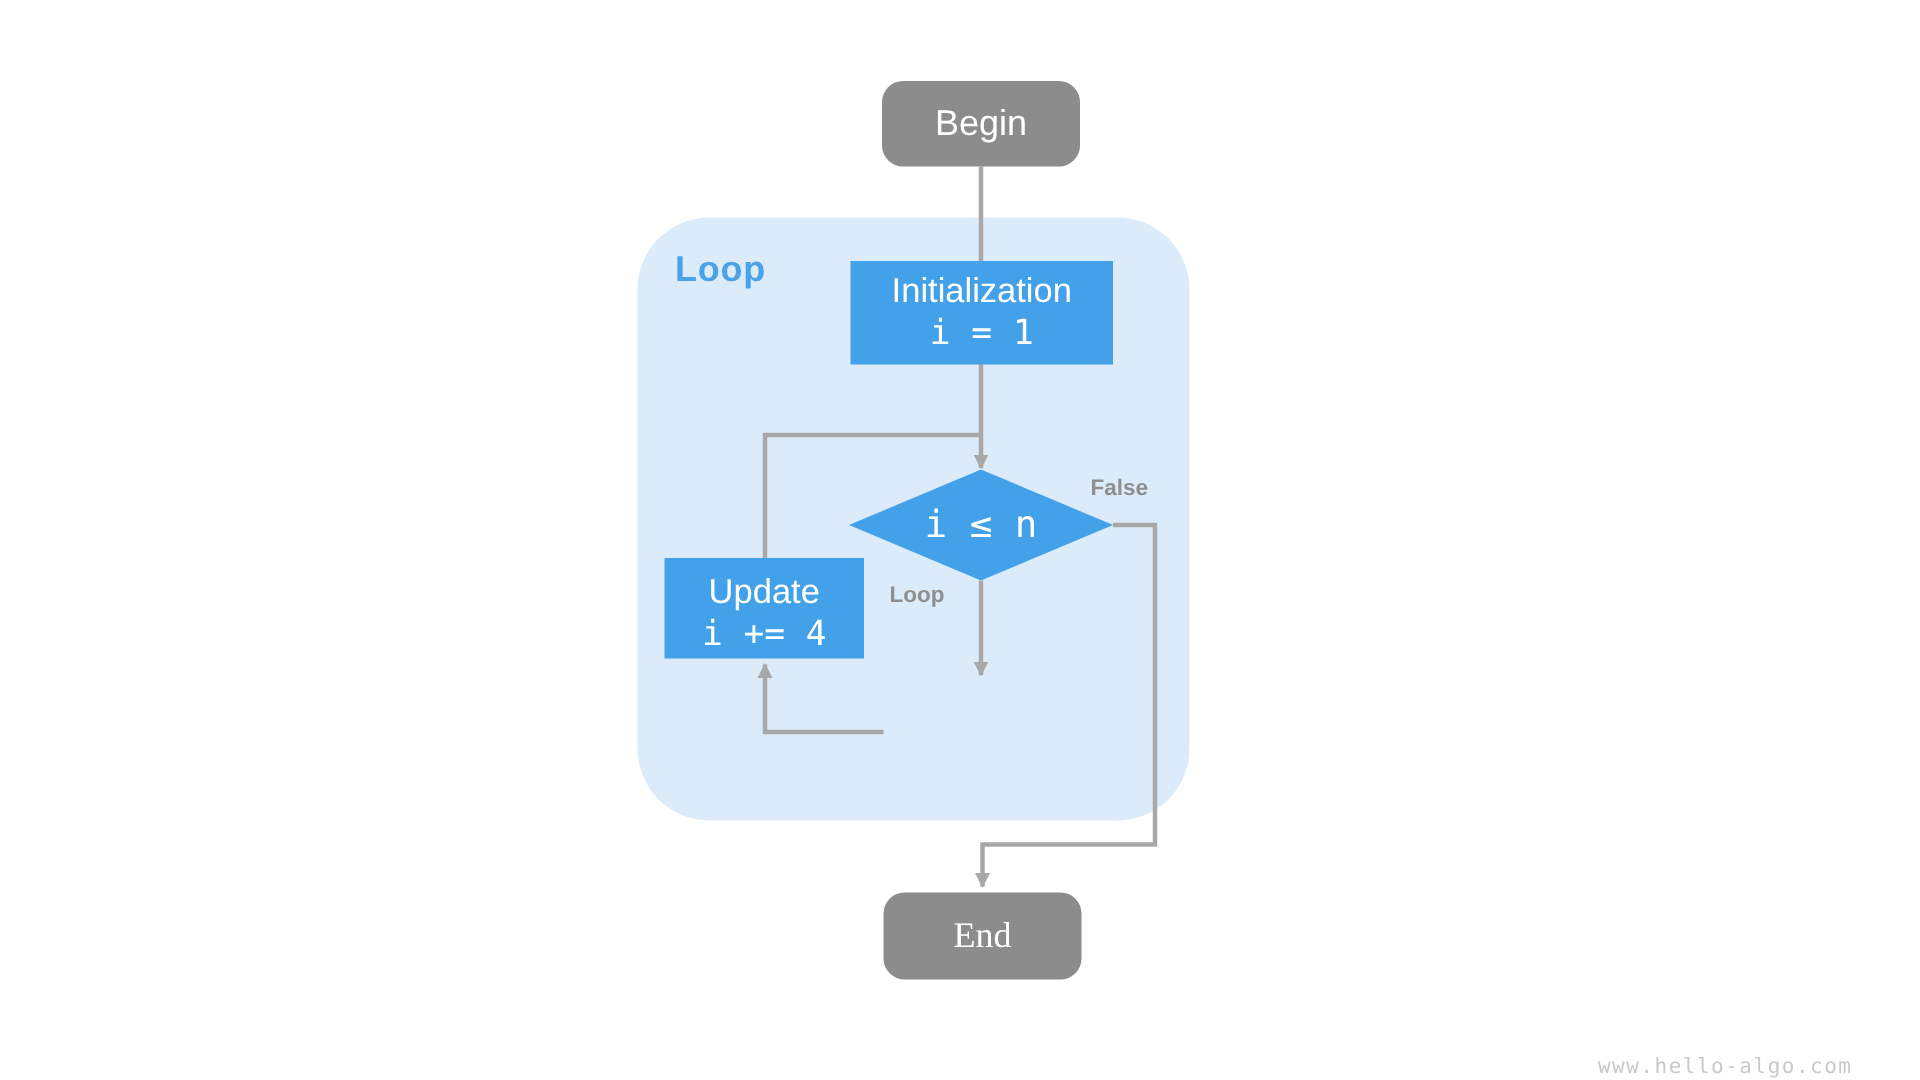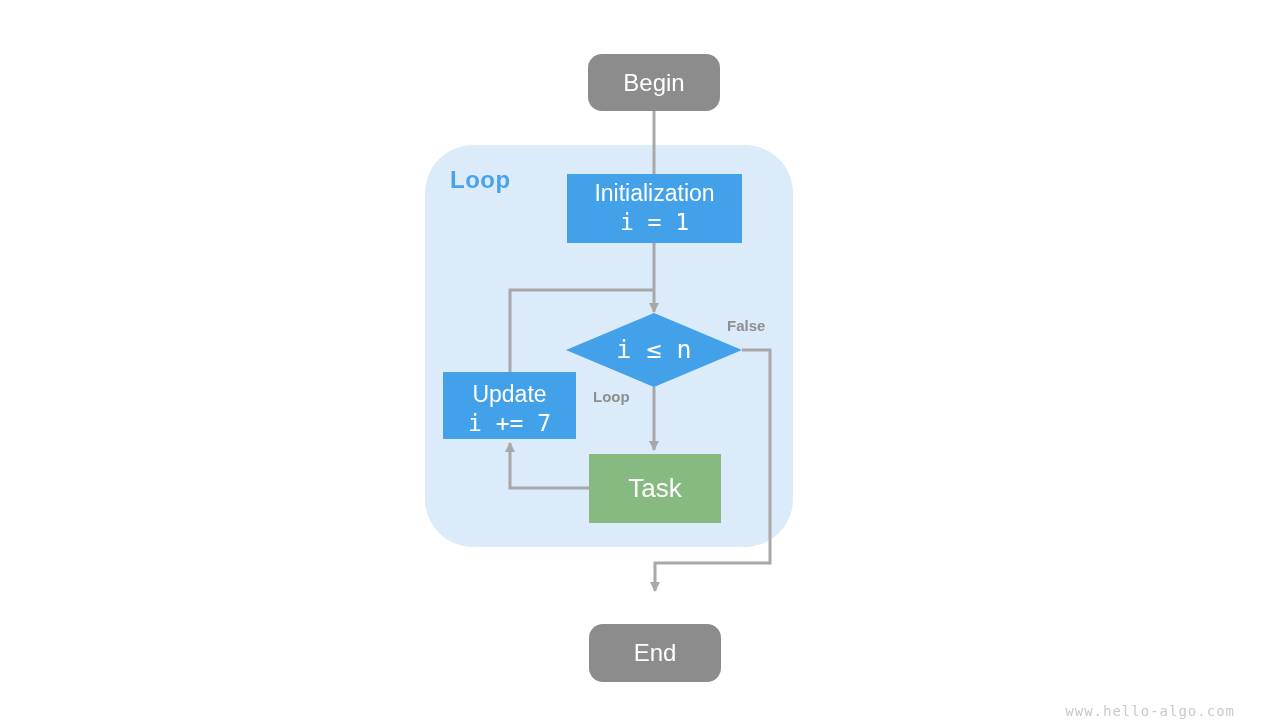--- a/index.html
+++ b/index.html
@@ -78,21 +78,21 @@
     left:566px;top:313px;width:176px;height:74px;
     background:var(--process-blue);
     clip-path:polygon(50% 0,100% 50%,50% 100%,0 50%);
   }
   .node-condition .code{font-size:25px;text-align:right;}
   .node-task{
     left:589px;top:454px;width:132px;height:69px;
     background:var(--task-green);
   }
   .node-task .label{font-size:26px;}
-  .node-end{left:589px;top:624px;width:132px;height:58px;}
+  .node-end{left:589px;top:595px;width:132px;height:58px;font-family:Liberation Serif, serif;}
   .node-end .label{font-size:24px;}
   .edge-label{
     position:absolute;
     font-size:15px;font-weight:bold;
     color:var(--label-gray);
   }
   .edge-label-true{left:593px;top:388px;}
   .edge-label-false{left:727px;top:317px;}
   .watermark{
     position:absolute;
@@ -134,26 +134,23 @@
     <span class="label">Initialization</span>
     <span class="code">i = 1</span>
   </div>
 
   <div class="node node-condition">
     <span class="code">i ≤ n</span>
   </div>
 
   <div class="node process node-update">
     <span class="label">Update</span>
-    <span class="code">i += 7</span>
+    <span class="code">i += 4</span>
   </div>
 
-  <div class="node node-task">
-    <span class="label">Task</span>
-  </div>
 
   <div class="node terminal node-end">
     <span class="label">End</span>
   </div>
 
   <span class="edge-label edge-label-true">Loop</span>
   <span class="edge-label edge-label-false">False</span>
 
   <span class="watermark">www.hello-algo.com</span>
 

